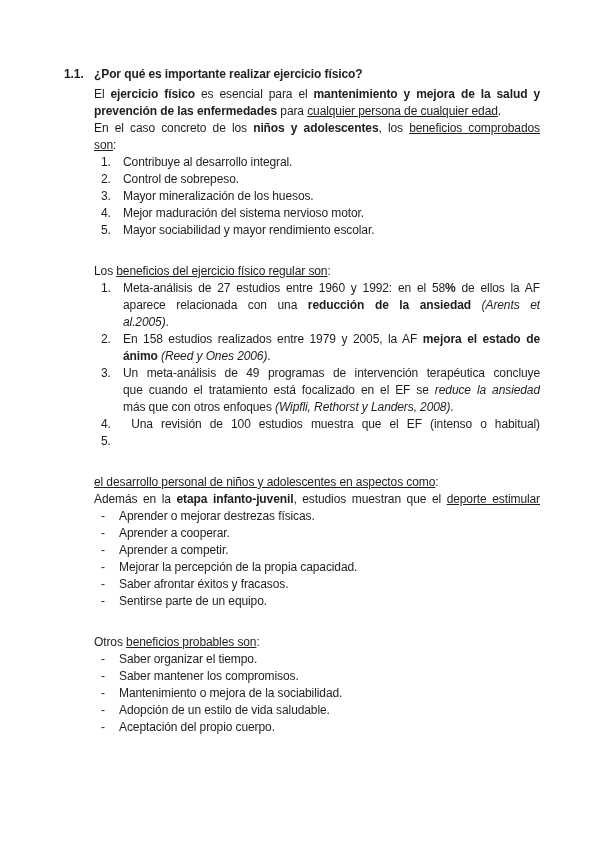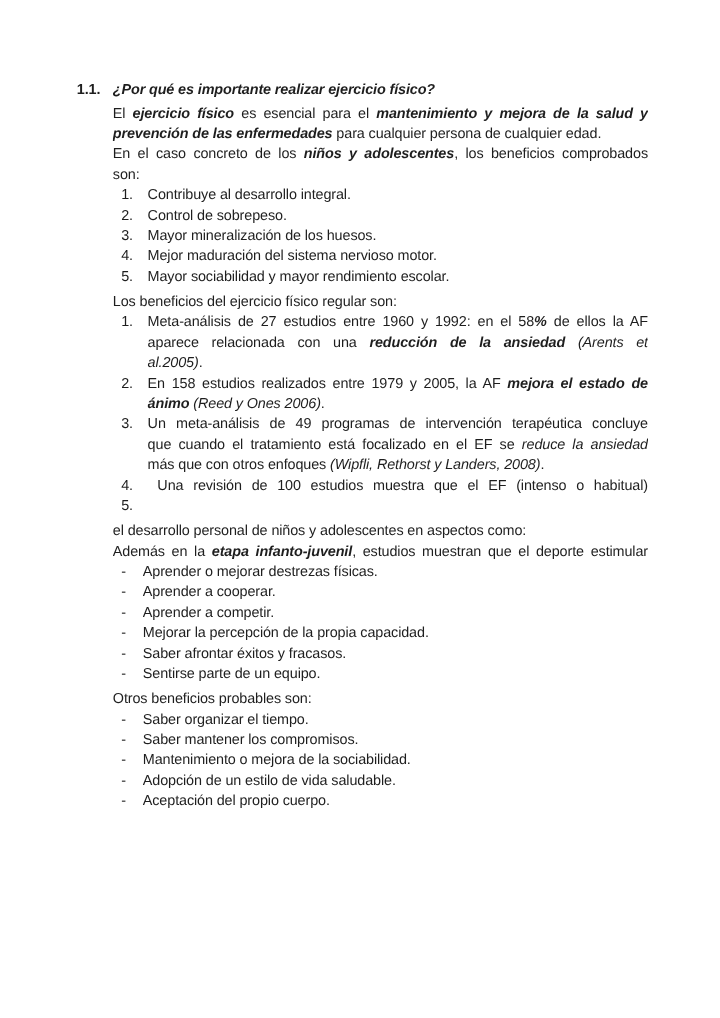--- a/index.html
+++ b/index.html
@@ -16,32 +16,32 @@
     overflow:hidden;
   }
   .doc {
     position:absolute;
     left:94px; top:66px; width:446px;
     font-size:12px;
     line-height:17px;
     letter-spacing:-0.1px;
   }
   .block { }
-  .block.gap { margin-top:4px; }
+  .block.gap { margin-top:24px; }
   
   .block.h { position:relative; margin-bottom:3px; font-weight:bold; }
   .h-num { position:absolute; left:-30px; top:0; }
   
   .line { height:17px; overflow:hidden; }
   .line.j { text-align:justify; }
   .line.j::after { content:""; display:inline-block; width:100%; height:0; vertical-align:top; }
   
-  .run.b { font-weight:bold;font-style:italic; }
+  .run.b { font-weight:bold; }
   .run.i { font-style:italic; }
-  .run.u { }
+  .run.u { text-decoration:underline; }
   
   .li { display:flex; }
   .li .marker { flex:0 0 29px; padding-left:7px; }
   .block.dash .li .marker { flex-basis:25px; }
   .li-content { flex:1; min-width:0; }
 </style>
 </head>
 <body style="background: rgb(255, 255, 255);">
 
 <div class="page">

